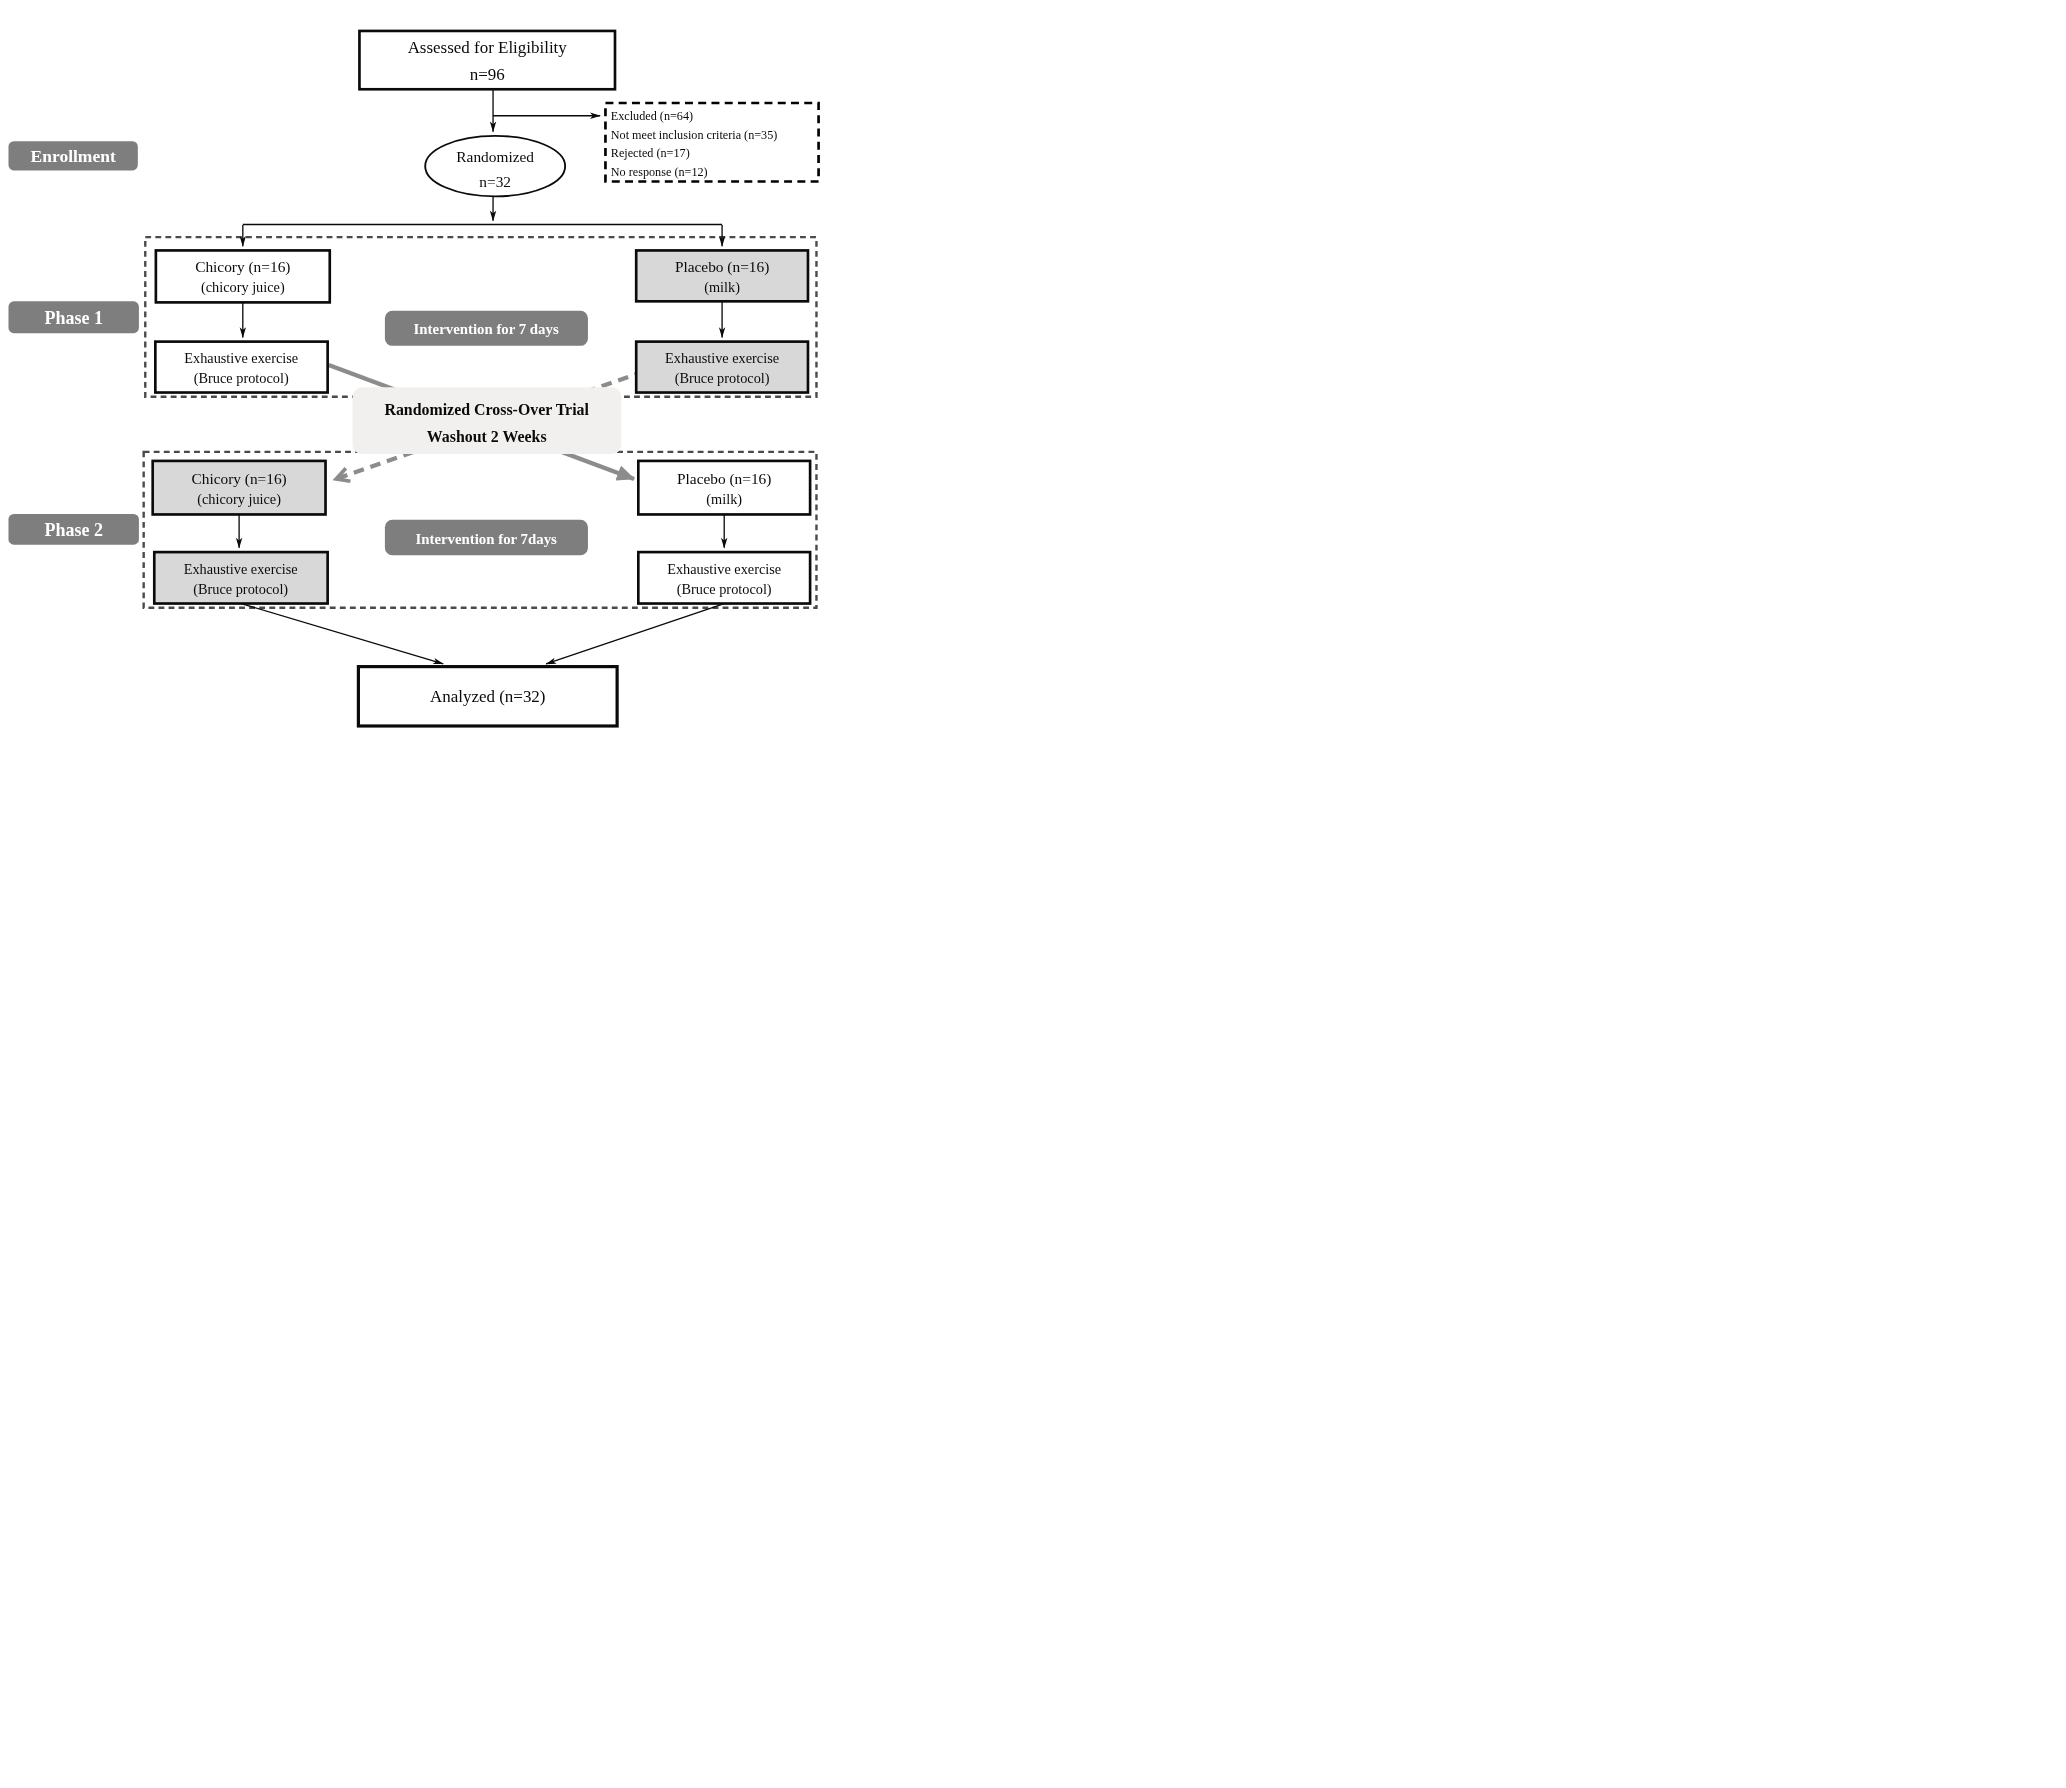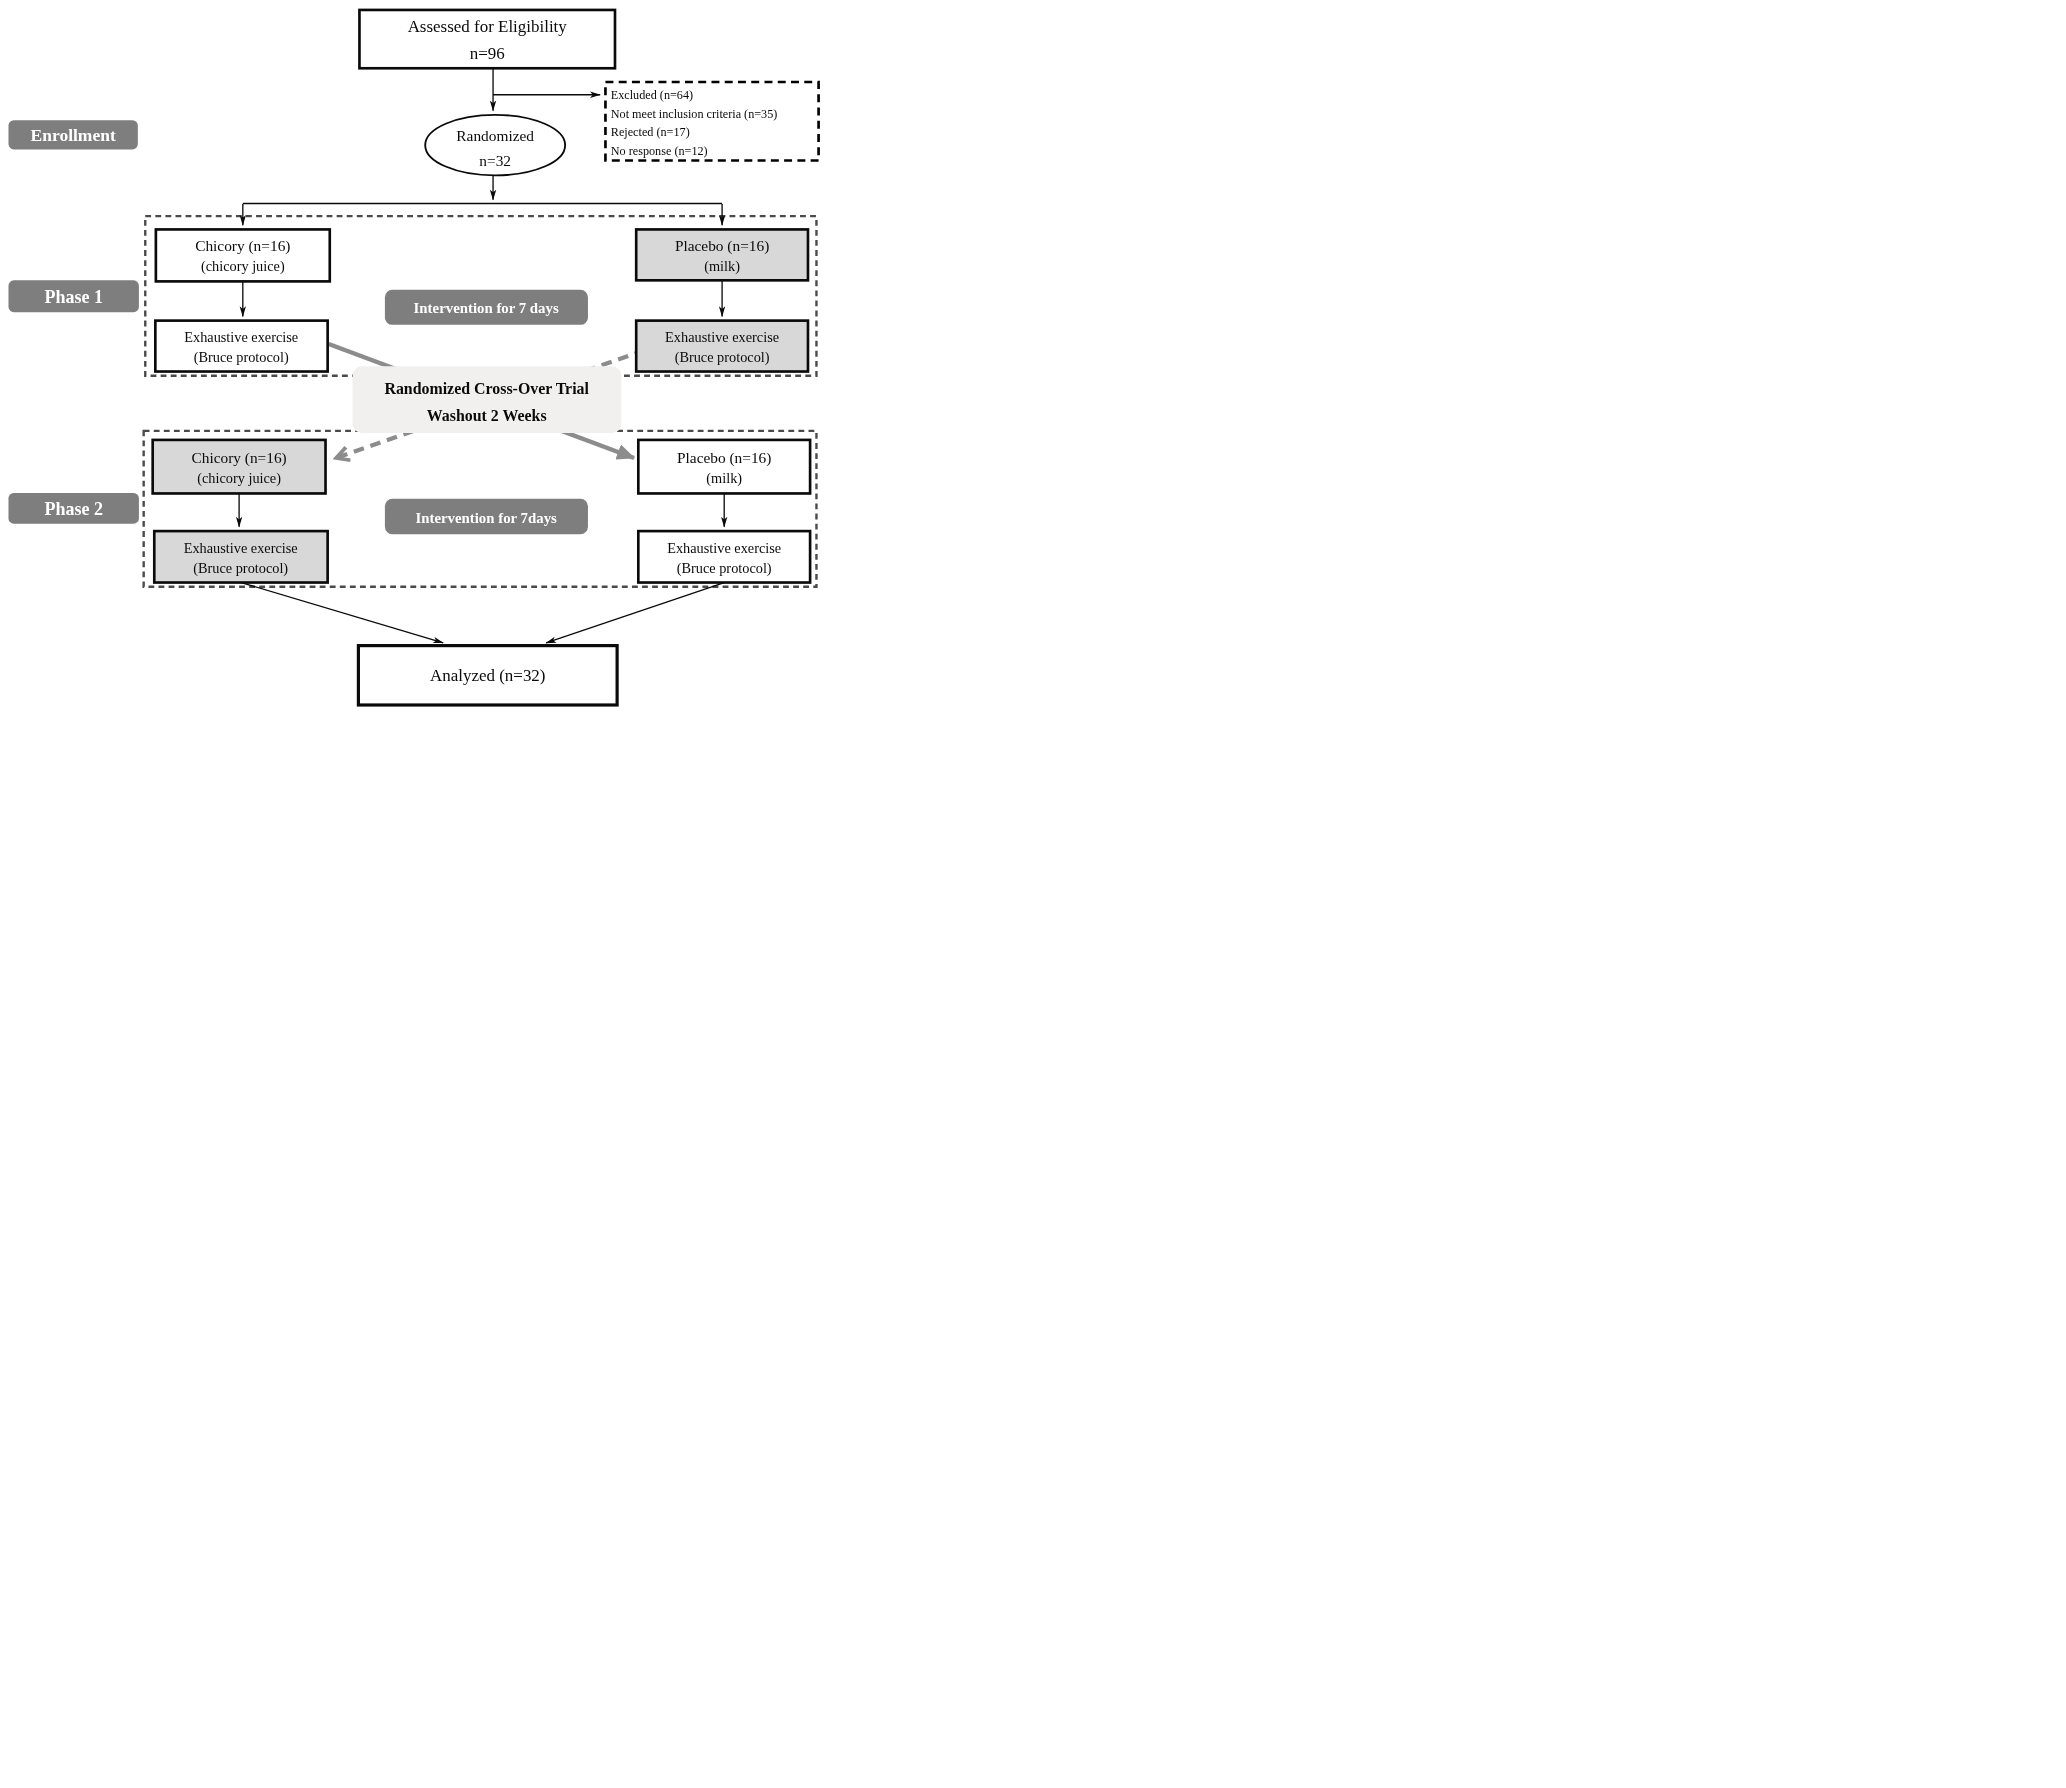--- a/index.html
+++ b/index.html
@@ -6,20 +6,21 @@
     margin: 0;
     padding: 0;
     background: #ffffff;
   }
   .diagram-wrap {
     width: 826px;
     height: 716px;
     position: relative;
     background: #ffffff;
     font-family: "Liberation Serif", "DejaVu Serif", serif;
+    margin-top: 21px;
   }
   svg text {
     font-family: "Liberation Serif", "DejaVu Serif", serif;
     fill: #0a0a0a;
   }
   svg text.center { text-anchor: middle; }
   svg text.bold   { font-weight: bold; }
   svg text.white  { fill: #ffffff; }
 </style>
 </head>

